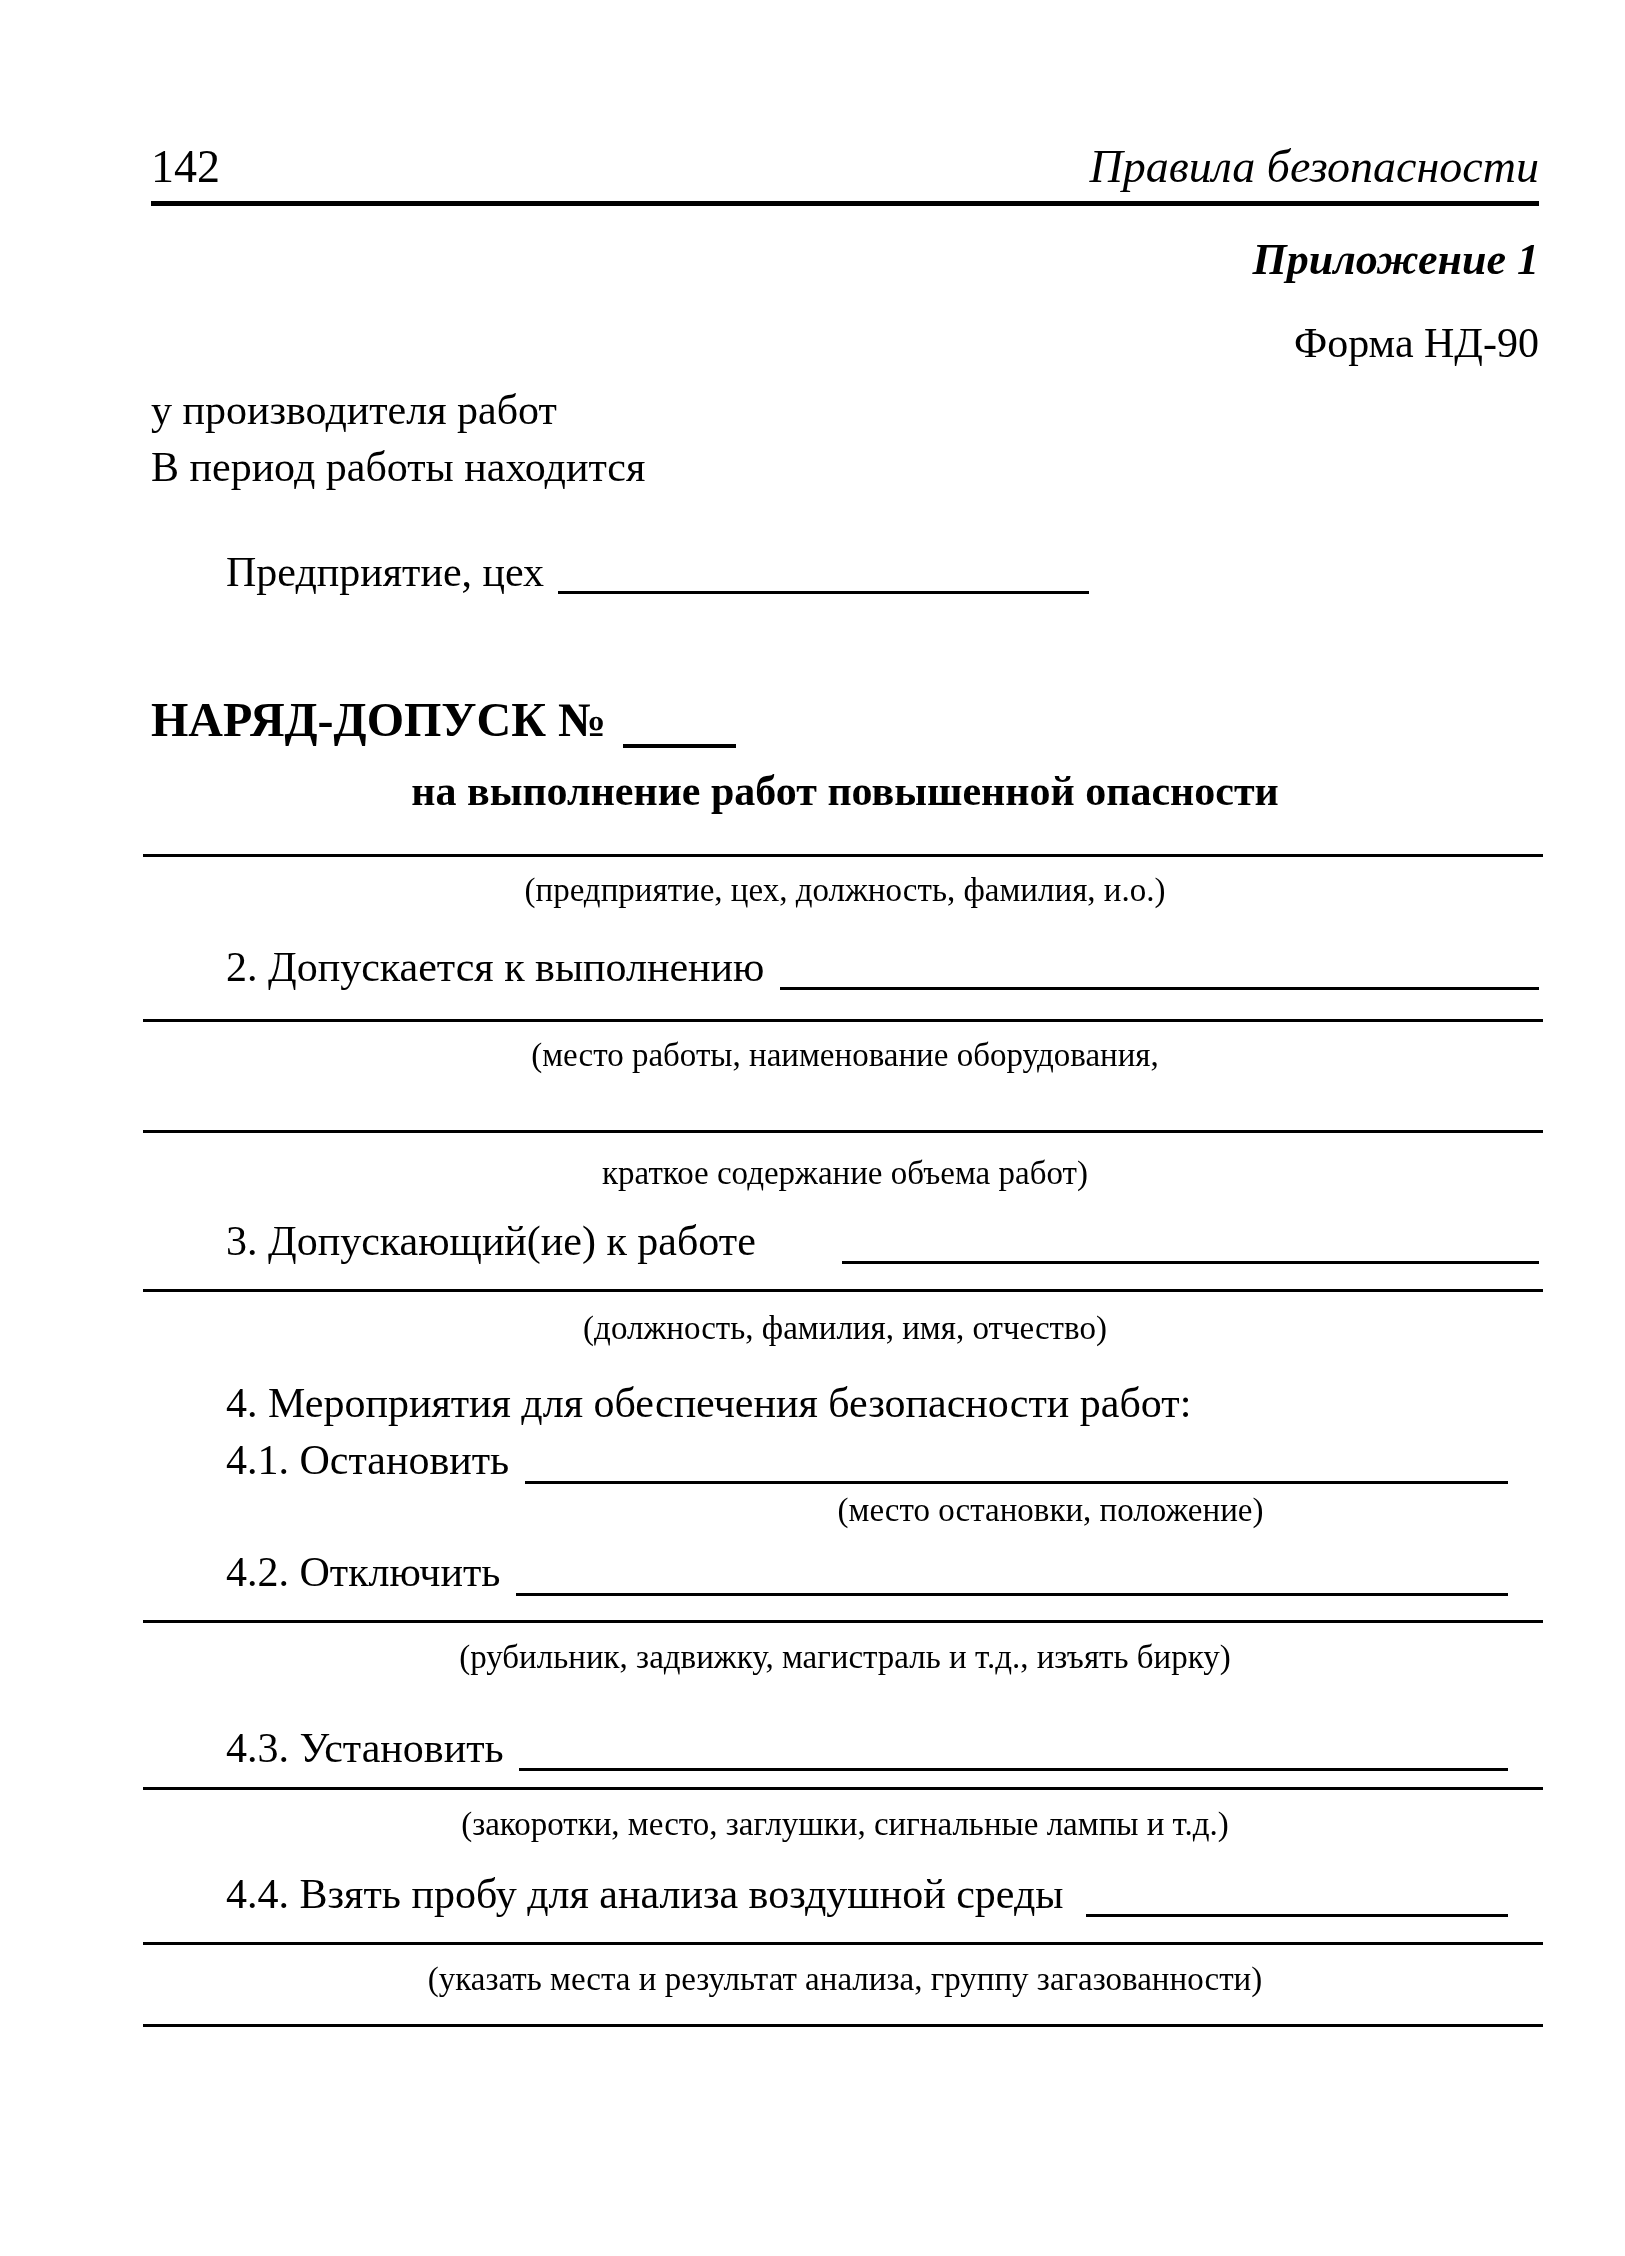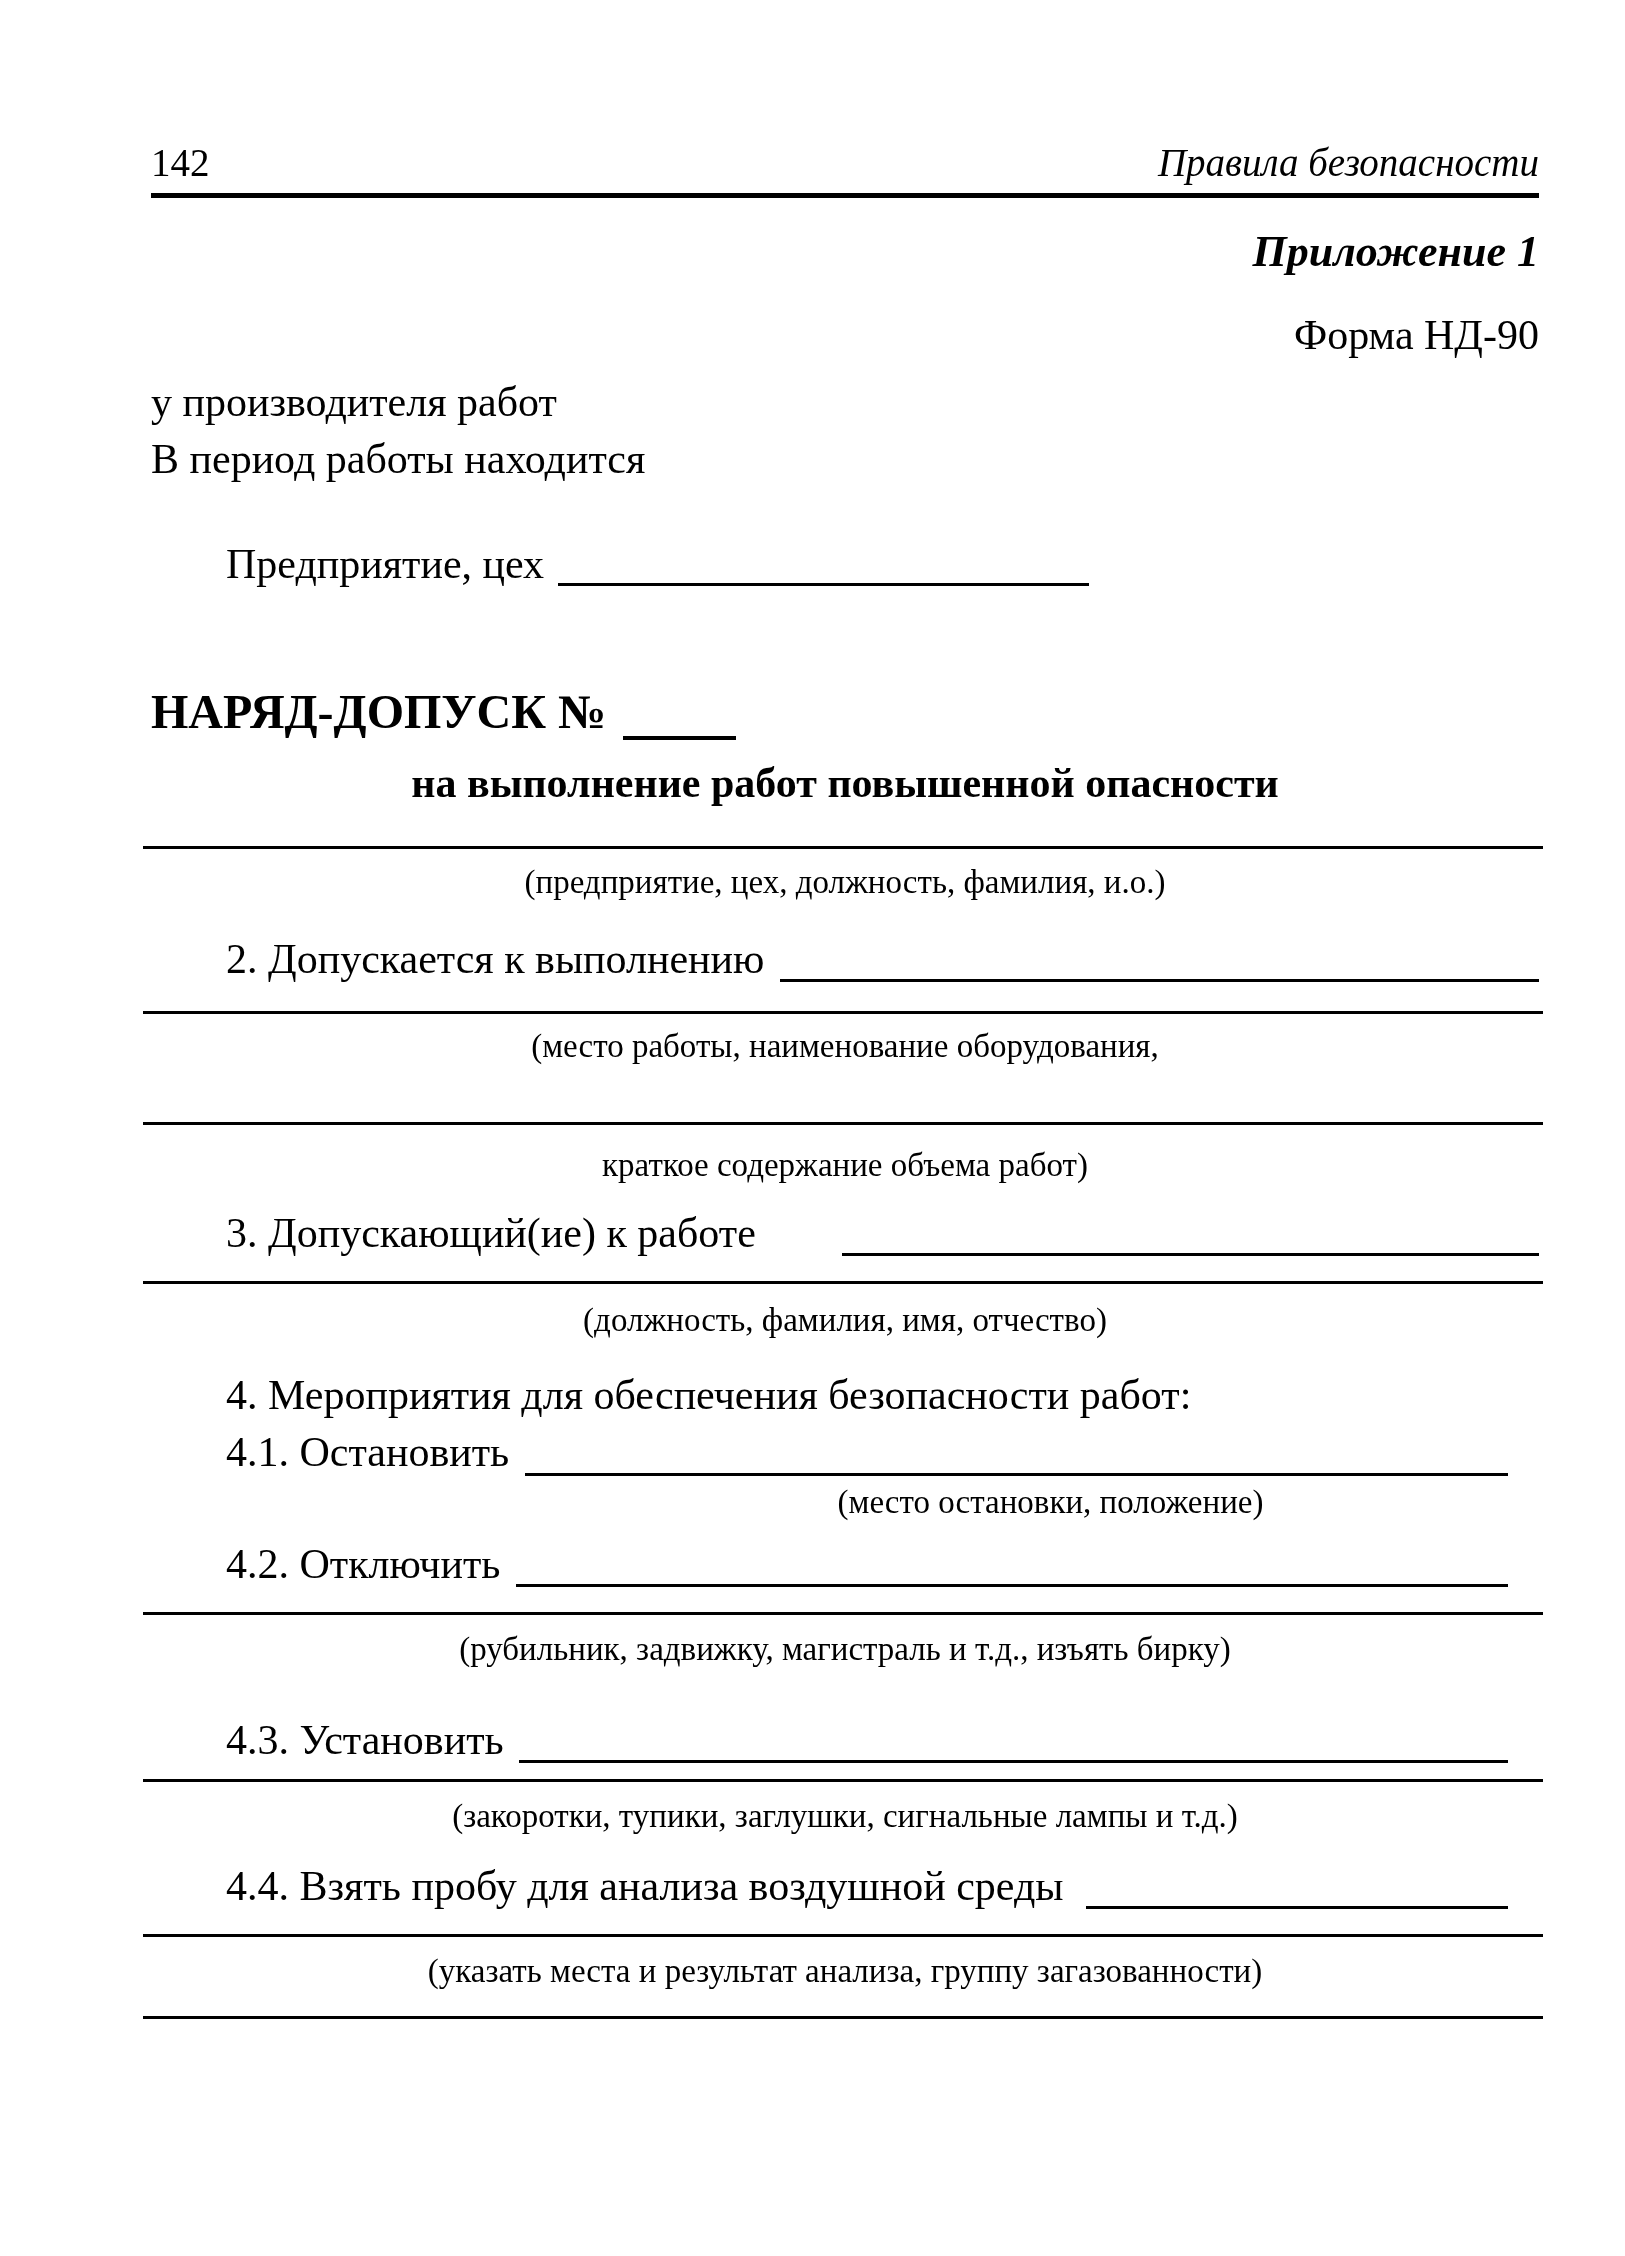--- a/index.html
+++ b/index.html
@@ -11,21 +11,21 @@
     color: #000000;
     font-family: "Liberation Serif", "DejaVu Serif", serif;
     box-sizing: border-box;
     padding: 141px 87px 0 151px;
     overflow: hidden;
   }
   .hdr {
     display: flex;
     justify-content: space-between;
     align-items: flex-end;
-    font-size: 39px;
+    font-size: 46px;
     line-height: 1.15;
     border-bottom: 5.7px solid #000;
     padding-bottom: 7.6px;
   }
   .hdr .running { font-style: italic; }
   .appendix {
     text-align: right;
     font-weight: bold;
     font-style: italic;
     font-size: 44px;
@@ -174,21 +174,21 @@
     <span class="grow short-end"></span>
   </div>
   <div class="rule" style="margin-top:19px"></div>
   <div class="caption" style="margin-top:15.3px">(рубильник, задвижку, магистраль и т.д., изъять бирку)</div>
 
   <div class="field-row indent" style="margin-top:42px">
     <span class="field-label">4.3. Установить</span>
     <span class="grow short-end"></span>
   </div>
   <div class="rule" style="margin-top:9.6px"></div>
-  <div class="caption" style="margin-top:15.3px">(закоротки, тупики, заглушки, сигнальные лампы и т.д.)</div>
+  <div class="caption" style="margin-top:15.3px">(закоротки, место, заглушки, сигнальные лампы и т.д.)</div>
 
   <div class="field-row indent" style="margin-top:21px">
     <span class="field-label">4.4. Взять пробу для анализа воздушной среды</span>
     <span class="grow short-end" style="margin-left:23px"></span>
   </div>
   <div class="rule" style="margin-top:19px"></div>
   <div class="caption" style="margin-top:15.3px">(указать места и результат анализа, группу загазованности)</div>
   <div class="rule" style="margin-top:25px"></div>
 
 </div>

